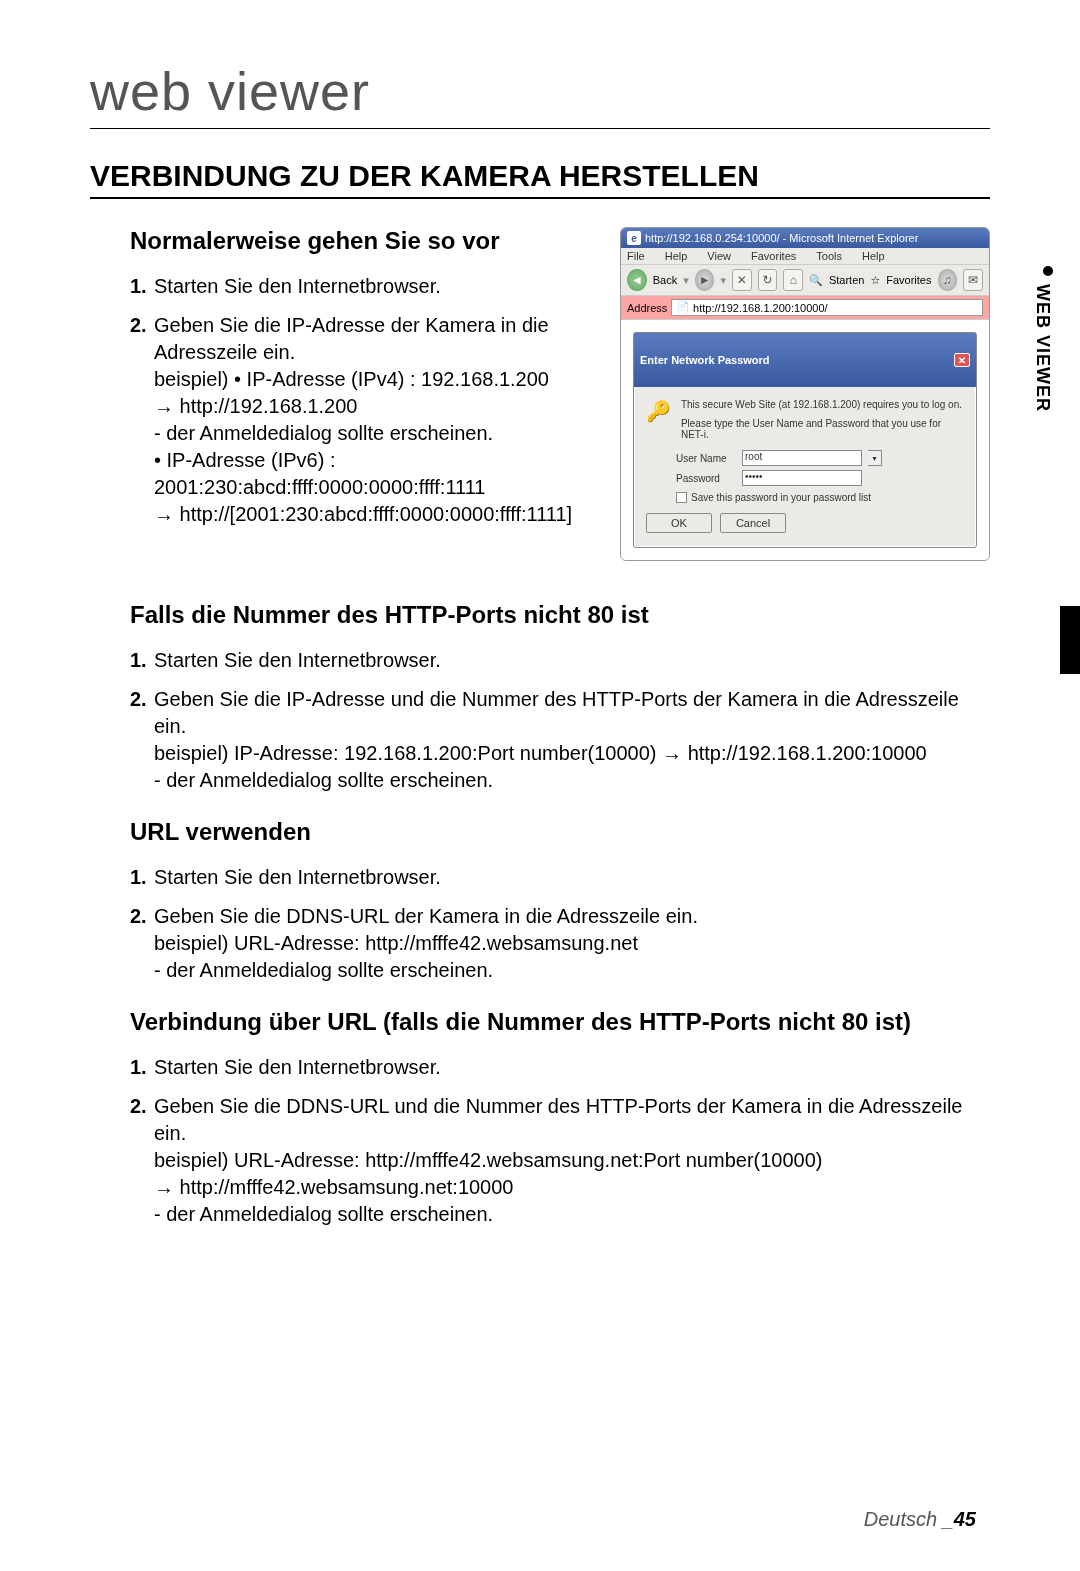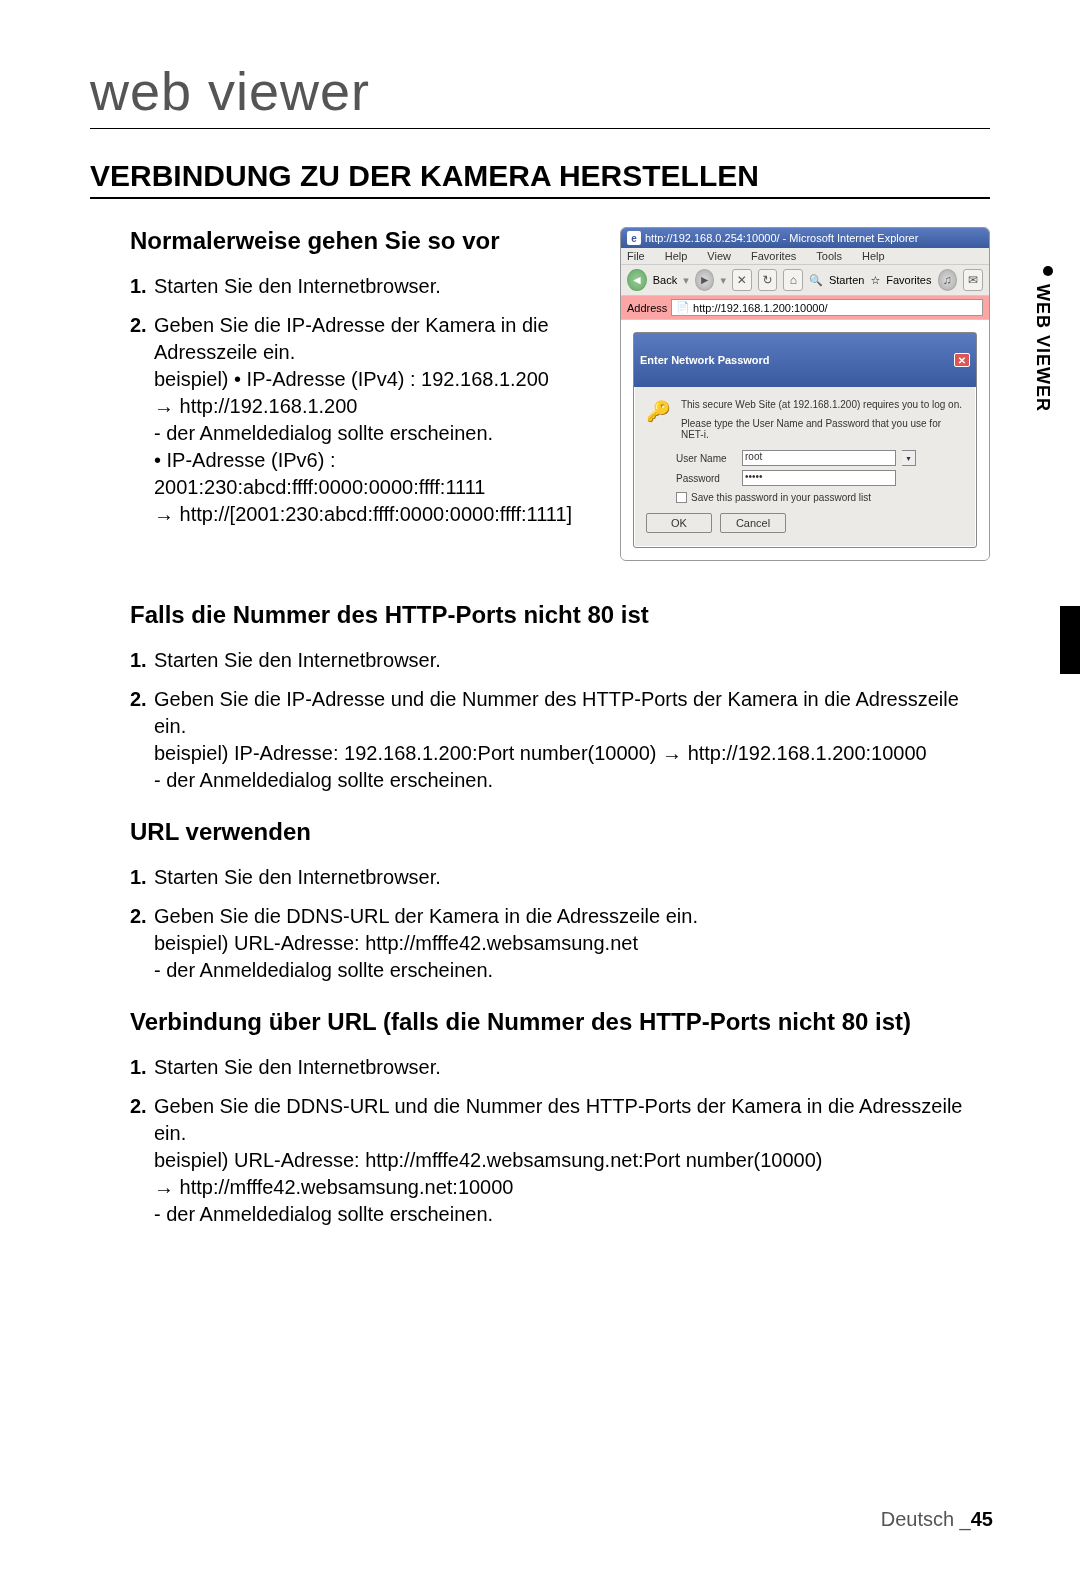--- a/index.html
+++ b/index.html
@@ -156,33 +156,34 @@
   .dialog-close {
     width: 16px; height: 14px; border: 1px solid #fff;
     display:inline-flex; align-items:center; justify-content:center;
     background:#d55; font-size:10px; color:#fff; border-radius:2px;
   }
   .dialog-body { padding: 12px 12px 10px 12px; font-size: 10px; color: #333; }
   .dialog-body .line { display:flex; align-items:flex-start; gap:10px; margin-bottom:10px; }
   .key-icon { font-size: 20px; color: #555; }
   .form-row { display:flex; align-items:center; gap:6px; margin: 4px 0 4px 30px; }
   .form-row .lbl { width: 60px; }
-  .form-input { width: 154px; height: 16px; border: 1px solid #888; background:#fff; font-size:10px; padding:0 2px; }
+  .form-input { width: 120px; height: 16px; border: 1px solid #888; background:#fff; font-size:10px; padding:0 2px; }
   .form-row .drop { width:14px; height:16px; border:1px solid #888; border-left:none; background:#eee; display:inline-flex; align-items:center; justify-content:center; font-size:8px; }
   .check-row { margin: 6px 0 10px 30px; display:flex; align-items:center; gap:4px; }
   .chk { width:11px; height:11px; border:1px solid #888; background:#fff; }
   .dialog-buttons { display:flex; gap:8px; padding: 0 0 4px 0; }
   .win-btn { width: 66px; height: 20px; border:1px solid #888; background:#eceae6; font-size:11px; display:inline-flex; align-items:center; justify-content:center; border-radius:2px; }
 
   .footer {
     position: absolute;
     bottom: 40px;
-    right: 87px;
+    right: 104px;
     font-size: 20px;
     color: #555;
+    font-style: italic;
   }
   .footer .pg { color:#000; font-weight:bold; }
 </style>
 </head>
 <body>
 
 <div class="page">
   <div class="chapter-title">web viewer</div>
   <div class="section-title">VERBINDUNG ZU DER KAMERA HERSTELLEN</div>
 

